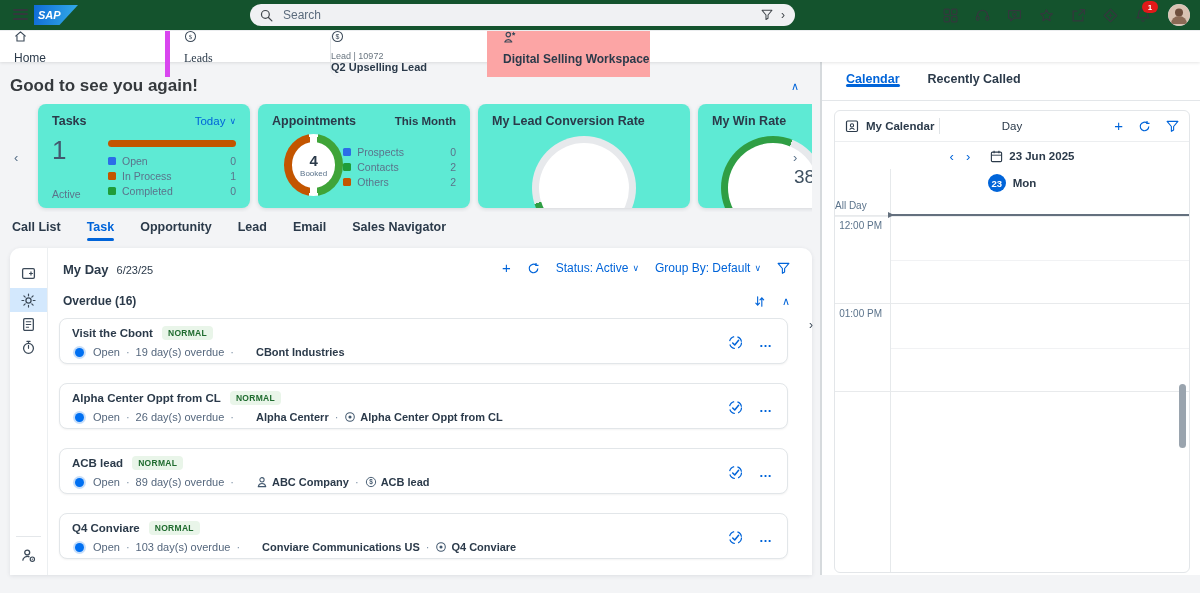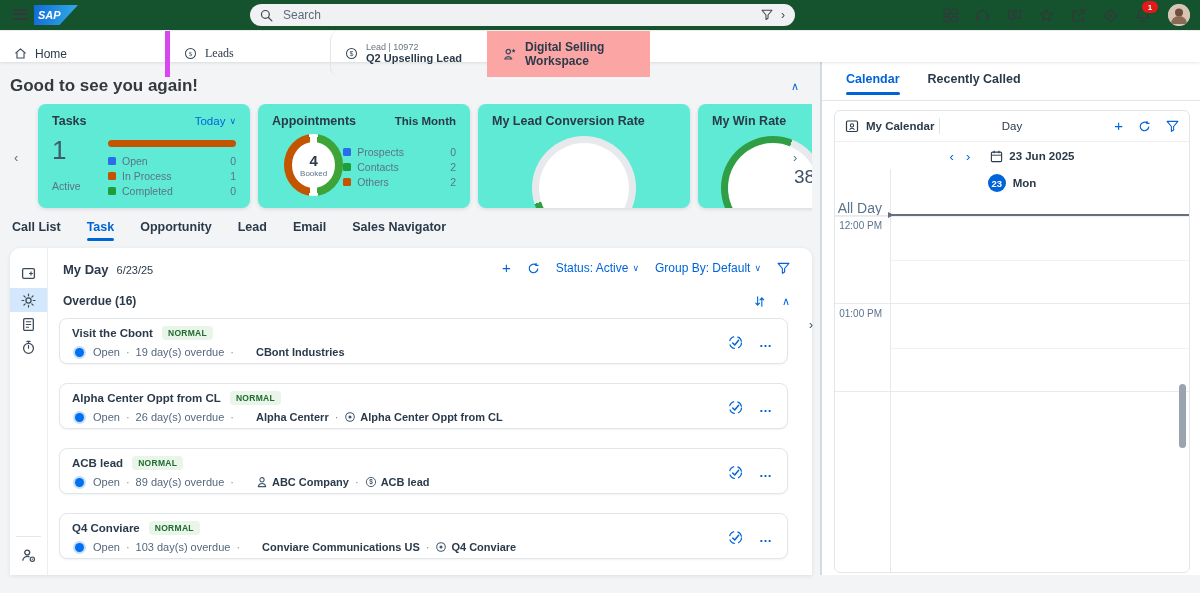--- a/index.html
+++ b/index.html
@@ -16,25 +16,25 @@
   .searchbar input{flex:1;border:none;outline:none;background:transparent;font-size:12px;color:#32363a;font-family:"Liberation Sans",sans-serif;}
   .searchbar input::placeholder{color:#5b6b7c;}
   .search-caret{font-size:12px;color:#41464b;}
   .shell-icons{position:absolute;right:10px;top:0;height:30px;display:flex;align-items:center;gap:17px;color:#33383d;}
   .bell-wrap{position:relative;}
   .badge{position:absolute;top:-6px;right:-7px;min-width:12px;height:12px;border-radius:7px;background:#e11919;color:#fff;font-size:8px;font-weight:bold;display:flex;align-items:center;justify-content:center;padding:0 2px;}
   .avatar{width:22px;height:22px;border-radius:50%;overflow:hidden;background:#cfd6de;}
 
   
   .navrow{position:absolute;top:30px;left:0;right:0;height:32px;background:#fff;box-shadow:0 1px 3px rgba(0,0,0,.10);z-index:5;}
-  .navtab{position:absolute;top:0;height:47px;display:flex;align-items:center;gap:8px;font-size:12px;color:#2b3a4a;box-sizing:border-box;}
+  .navtab{position:absolute;top:0;height:47px;display:flex;gap:8px;font-size:12px;color:#2b3a4a;box-sizing:border-box;flex-direction:column;}
   .navtab .tico{color:#3c4a59;}
   #tab-home{left:0;width:165px;padding-left:14px;}
   #tab-leads{left:165px;width:165px;padding-left:14px;border-left:5px solid #d946ef;font-family:Liberation Serif, serif;}
-  #tab-lead-detail{left:330px;width:157px;padding-left:14px;border-left:1px solid #e2e5e8;border-radius:10px;}
+  #tab-lead-detail{left:330px;width:157px;padding-left:0;border-left:1px solid #e2e5e8;border-radius:10px;}
   #tab-workspace{left:487px;width:163px;padding-left:16px;background:#fca5a5;font-weight:600;}
   .t2{display:flex;flex-direction:column;line-height:1.15;}
   .t-small{font-size:9px;color:#6a7680;}
   .t-main{font-size:11px;font-weight:bold;color:#2b3a4a;}
 
   
   .main{position:absolute;top:62px;left:0;width:1200px;height:513px;}
   .greeting{position:absolute;left:10px;top:14px;font-size:17px;font-weight:bold;color:#35393d;}
   .collapse-top{position:absolute;left:791px;top:18px;color:#0064d9;font-size:11px;}
 
@@ -44,21 +44,21 @@
   #card-tasks{left:38px;width:212px;}
   #card-appts{left:258px;width:212px;}
   #card-conv{left:478px;width:212px;}
   #card-win{left:698px;width:150px;}
   .card-h{display:flex;justify-content:space-between;align-items:center;}
   .card-title{font-size:12.5px;font-weight:bold;color:#2b3a4a;}
   .card-period-link{font-size:11.5px;color:#0064d9;display:flex;gap:4px;align-items:center;}
   .card-period{font-size:11.5px;font-weight:bold;color:#2b3a4a;}
   .tasks-body{display:flex;margin-top:8px;}
   .big-num{font-size:26px;color:#42586e;line-height:28px;}
-  .big-label{font-size:10.5px;color:#5b738b;margin-top:16px;}
+  .big-label{font-size:10.5px;color:#5b738b;margin-top:24px;}
   .tasks-right{margin-left:auto;width:128px;}
   .stack-bar{height:7px;border-radius:3.5px;background:#c35500;margin:4px 0 8px;}
   .legend-row{display:flex;align-items:center;gap:6px;font-size:10.5px;color:#5b738b;margin-top:3px;}
   .sq{width:8px;height:8px;border-radius:1.5px;flex:0 0 8px;}
   .sq.blue{background:#2b6de8;}.sq.orange{background:#c35500;}.sq.green{background:#1f9d3a;}
   .legend-val{margin-left:auto;}
   .appts-body{display:flex;align-items:center;margin-top:6px;}
   .donut{width:62px;height:62px;border-radius:50%;margin-left:12px;position:relative;background:conic-gradient(#fff 0 8deg,#3fa438 8deg 172deg,#fff 172deg 188deg,#c35500 188deg 352deg,#fff 352deg 360deg);}
   .donut::after{content:"";position:absolute;inset:8px;background:#fff;border-radius:50%;}
   .donut-c{position:absolute;inset:0;display:flex;flex-direction:column;align-items:center;justify-content:center;z-index:1;}
@@ -116,37 +116,37 @@
   .trow-actions{position:absolute;right:14px;top:0;height:46px;display:flex;gap:16px;align-items:center;color:#0064d9;}
   .ovf{font-size:13px;font-weight:bold;letter-spacing:1px;}
 
   
   .vdiv{position:absolute;left:820px;top:0;bottom:0;width:2px;background:#d6dadd;}
   .vdiv-handle{position:absolute;left:809px;top:256px;font-size:12px;color:#3c4a59;z-index:2;}
 
   
   .rpanel{position:absolute;left:822px;top:0;right:0;bottom:0;background:#fff;}
   .rtabs{position:absolute;left:24px;top:10px;display:flex;gap:28px;font-size:12.5px;font-weight:bold;}
-  .rtab{padding-bottom:9px;position:relative;color:#2b3a4a;}
+  .rtab{padding-bottom:1px;position:relative;color:#2b3a4a;}
   .rtab.active{color:#0064d9;}
   .rtab.active::after{content:"";position:absolute;left:0;right:0;bottom:0;height:3px;background:#0064d9;border-radius:2px;}
   .rtabs-border{position:absolute;left:0;right:0;top:38px;height:1px;background:#e3e6e9;}
   .ccard{position:absolute;left:12px;right:10px;top:48px;bottom:2px;border:1px solid #e3e6e9;border-radius:6px;background:#fff;overflow:hidden;}
   .cc-head{position:relative;height:30px;border-bottom:1px solid #eceef0;}
   .cc-title{position:absolute;left:10px;top:0;height:30px;display:flex;align-items:center;gap:7px;font-size:11.5px;font-weight:600;color:#2b3a4a;}
   .cc-sep{position:absolute;left:104px;top:7px;bottom:7px;width:1px;background:#dfe3e6;}
   .cc-view{position:absolute;left:0;right:0;top:0;height:30px;display:flex;align-items:center;justify-content:center;font-size:11.5px;color:#2b3a4a;}
   .cc-actions{position:absolute;right:10px;top:0;height:30px;display:flex;align-items:center;gap:15px;color:#0064d9;}
   .cc-nav{height:28px;display:flex;align-items:center;justify-content:center;gap:12px;color:#0064d9;font-size:13px;}
   .cc-date{display:flex;align-items:center;gap:6px;font-size:11.5px;font-weight:bold;color:#2b3a4a;margin-left:8px;}
   .cc-day{height:26px;display:flex;align-items:center;justify-content:center;gap:7px;}
   .day-pill{width:18px;height:18px;border-radius:50%;background:#0064d9;color:#fff;font-size:9.5px;font-weight:bold;display:flex;align-items:center;justify-content:center;}
   .day-name{font-size:11.5px;font-weight:bold;color:#2b3a4a;}
   .cc-allday{position:relative;height:20px;border-bottom:1px solid #eceef0;}
-  .allday-lab{position:absolute;left:0;width:47px;top:4px;font-size:14px;color:#5b738b;text-align:right;}
+  .allday-lab{position:absolute;left:0;width:47px;top:4px;font-size:10px;color:#5b738b;text-align:left;}
   .cc-grid{position:absolute;left:0;right:0;top:104px;bottom:0;overflow:hidden;}
   .hrow{position:relative;height:87px;border-top:1px solid #e8eaec;}
   .hrow .hl{position:absolute;left:55px;right:0;top:50%;border-top:1px solid #f1f2f4;}
   .hlabel{position:absolute;left:0;width:47px;top:4px;font-size:10px;color:#5b738b;text-align:right;}
   .vline{position:absolute;left:55px;top:58px;bottom:0;width:1px;background:#e6e9eb;}
   .nowline{position:absolute;left:53px;right:0;top:103px;height:2px;background:#64707e;z-index:2;}
   .nowline::before{content:"";position:absolute;left:0;top:-2px;border-left:6px solid #64707e;border-top:3px solid transparent;border-bottom:3px solid transparent;}
   .cscroll{position:absolute;right:3px;top:273px;width:7px;height:64px;border-radius:4px;background:#9aa4ae;z-index:3;}
 </style>
 </head>

